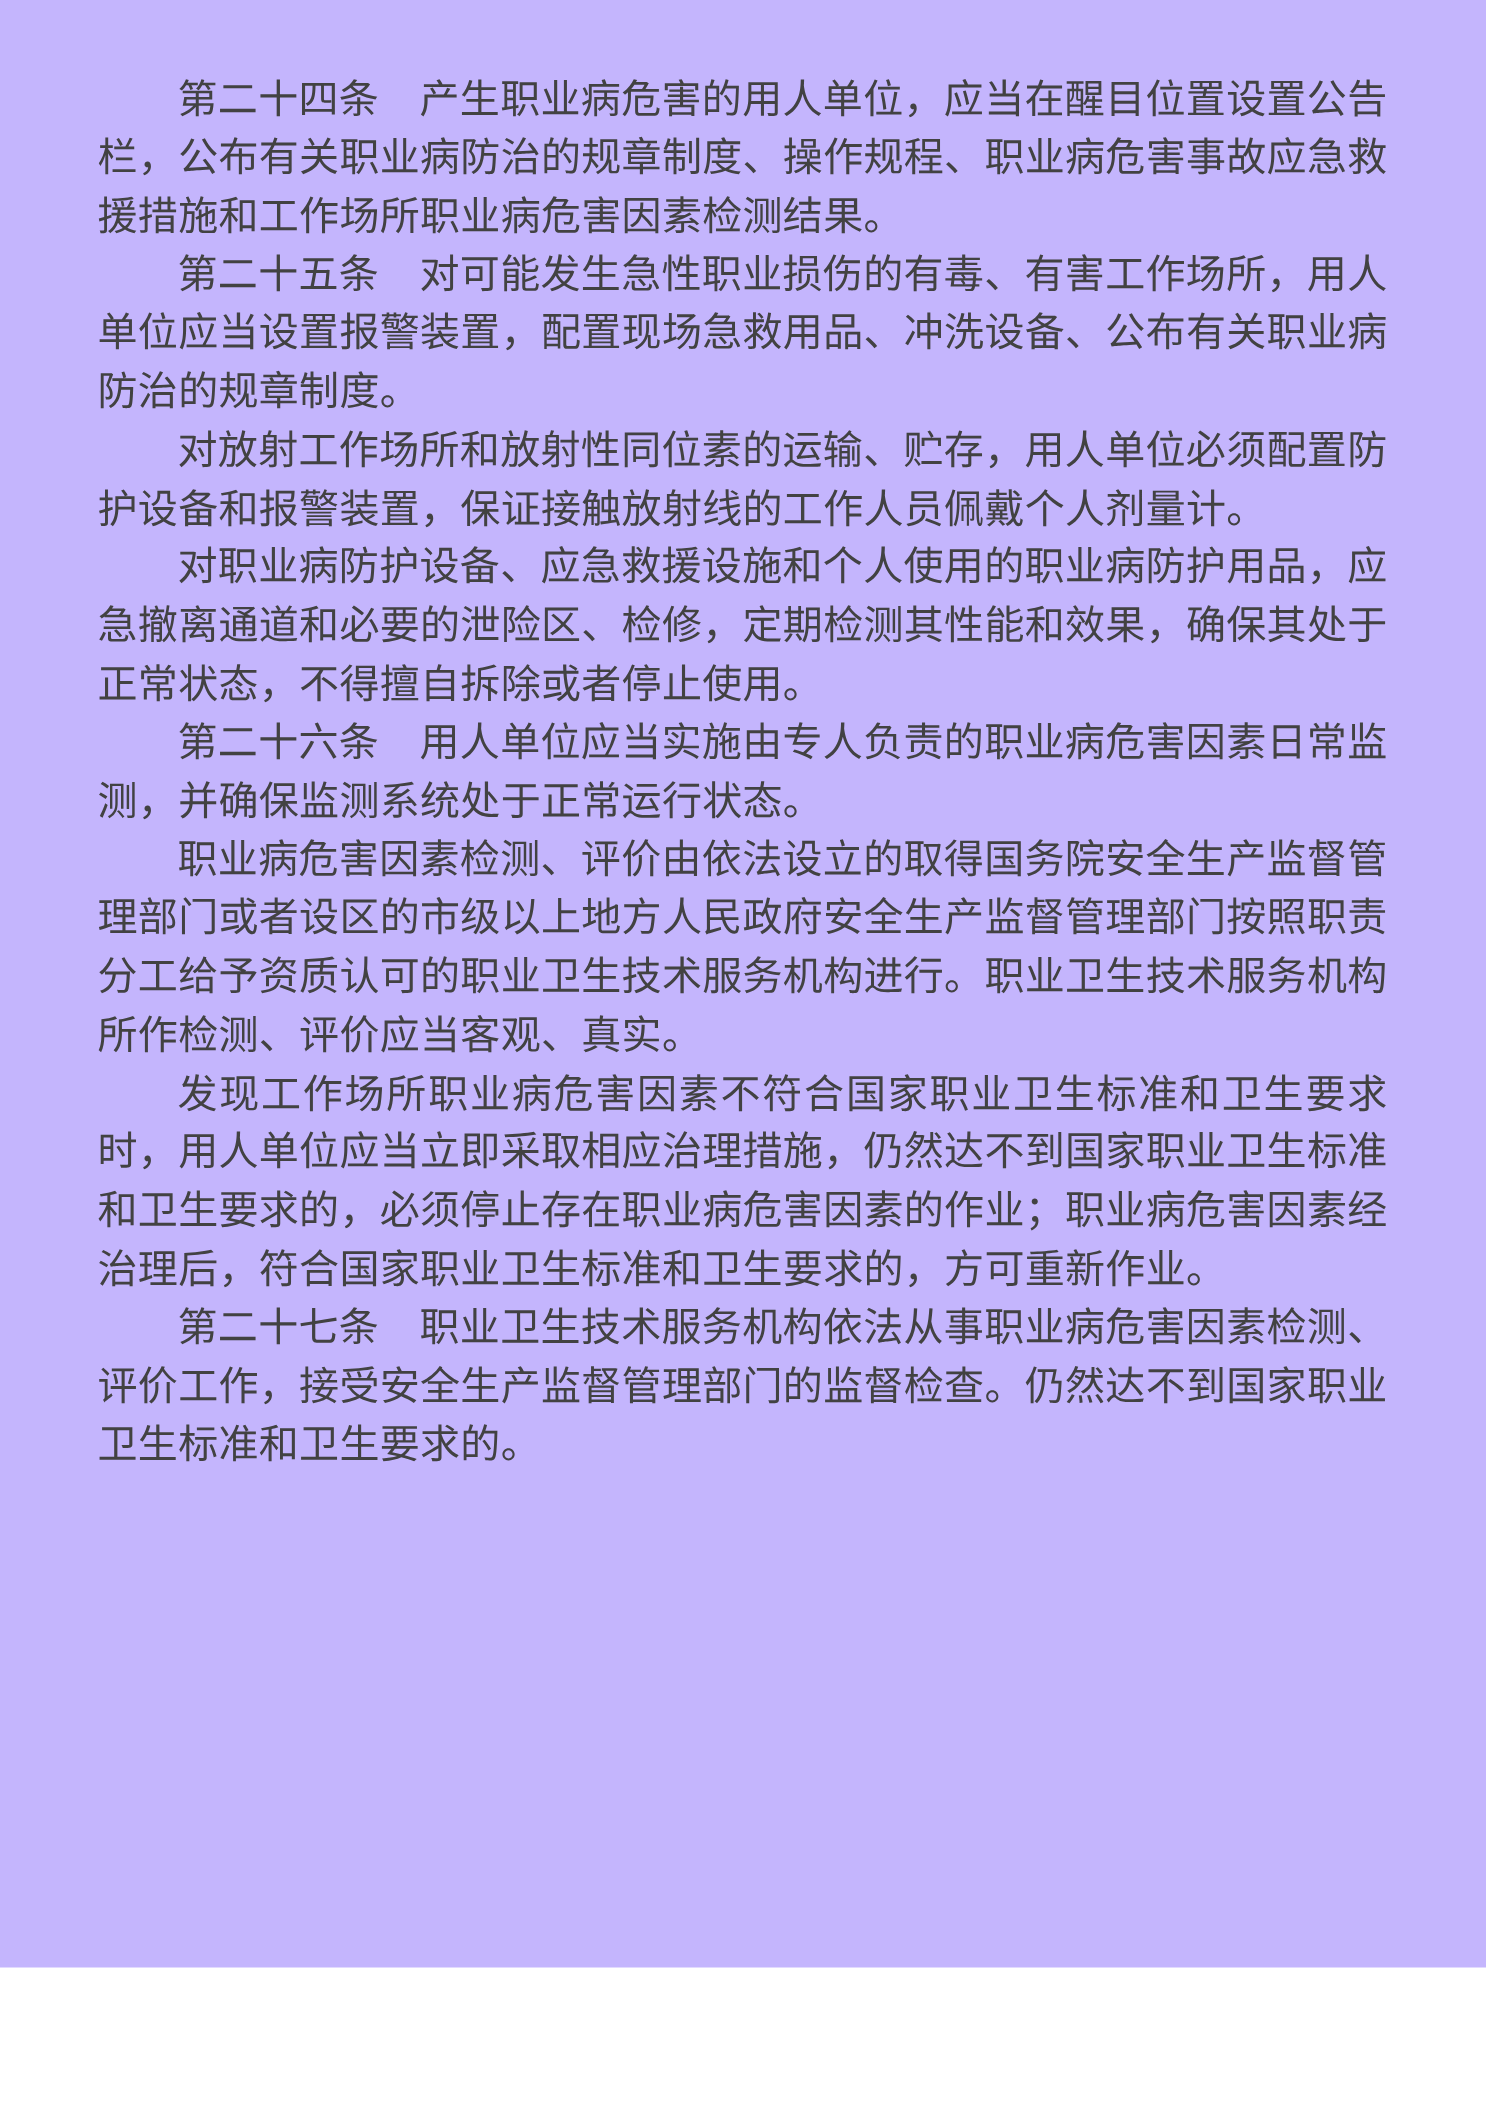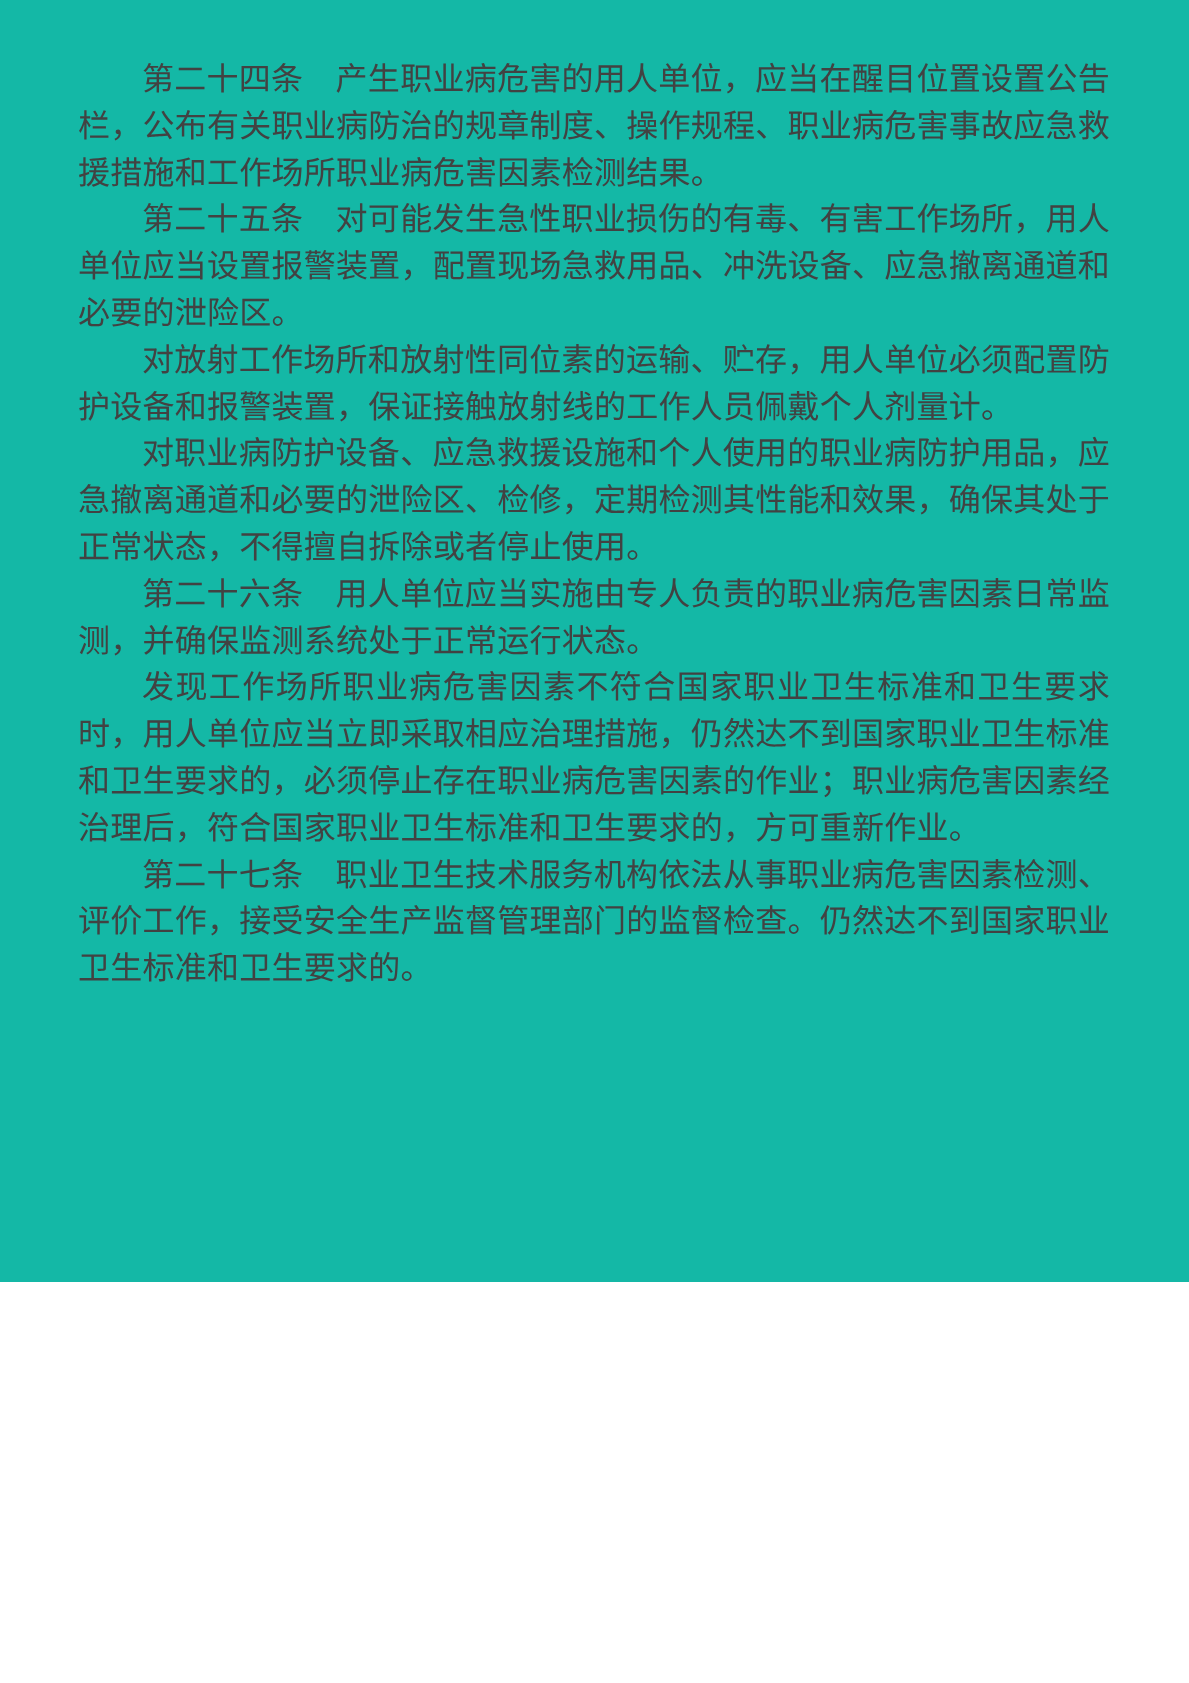--- a/index.html
+++ b/index.html
@@ -9,42 +9,43 @@
     }
     body {
       width: 1189px;
       height: 1683px;
       overflow: hidden;
       font-family: "Liberation Sans", sans-serif;
     }
     .page {
       box-sizing: border-box;
       width: 1189px;
-      height: 1282px;
+      height: 1574px;
       padding: 56px 79px 0 78px;
-      background: #14b8a6;
+      background: #c4b5fd;
       overflow: hidden;
     }
     .para {
       margin: 0;
       font-size: 32px;
       line-height: 46.8px;
       color: #424242;
       text-align: justify;
       text-justify: inter-ideograph;
       text-indent: 2em;
       letter-spacing: 0.25px;
       word-break: break-all;
       font-weight: 400;
     }
   </style>
 </head>
 <body>
 
 <div class="page">
   <p class="para">第二十四条　产生职业病危害的用人单位，应当在醒目位置设置公告栏，公布有关职业病防治的规章制度、操作规程、职业病危害事故应急救援措施和工作场所职业病危害因素检测结果。</p>
-  <p class="para">第二十五条　对可能发生急性职业损伤的有毒、有害工作场所，用人单位应当设置报警装置，配置现场急救用品、冲洗设备、应急撤离通道和必要的泄险区。</p>
+  <p class="para">第二十五条　对可能发生急性职业损伤的有毒、有害工作场所，用人单位应当设置报警装置，配置现场急救用品、冲洗设备、公布有关职业病防治的规章制度。</p>
   <p class="para">对放射工作场所和放射性同位素的运输、贮存，用人单位必须配置防护设备和报警装置，保证接触放射线的工作人员佩戴个人剂量计。</p>
   <p class="para">对职业病防护设备、应急救援设施和个人使用的职业病防护用品，应急撤离通道和必要的泄险区、检修，定期检测其性能和效果，确保其处于正常状态，不得擅自拆除或者停止使用。</p>
   <p class="para">第二十六条　用人单位应当实施由专人负责的职业病危害因素日常监测，并确保监测系统处于正常运行状态。</p>
+  <p class="para">职业病危害因素检测、评价由依法设立的取得国务院安全生产监督管理部门或者设区的市级以上地方人民政府安全生产监督管理部门按照职责分工给予资质认可的职业卫生技术服务机构进行。职业卫生技术服务机构所作检测、评价应当客观、真实。</p>
   <p class="para">发现工作场所职业病危害因素不符合国家职业卫生标准和卫生要求时，用人单位应当立即采取相应治理措施，仍然达不到国家职业卫生标准和卫生要求的，必须停止存在职业病危害因素的作业；职业病危害因素经治理后，符合国家职业卫生标准和卫生要求的，方可重新作业。</p>
   <p class="para">第二十七条　职业卫生技术服务机构依法从事职业病危害因素检测、评价工作，接受安全生产监督管理部门的监督检查。仍然达不到国家职业卫生标准和卫生要求的。</p>
 </div>
 
 </body></html>

